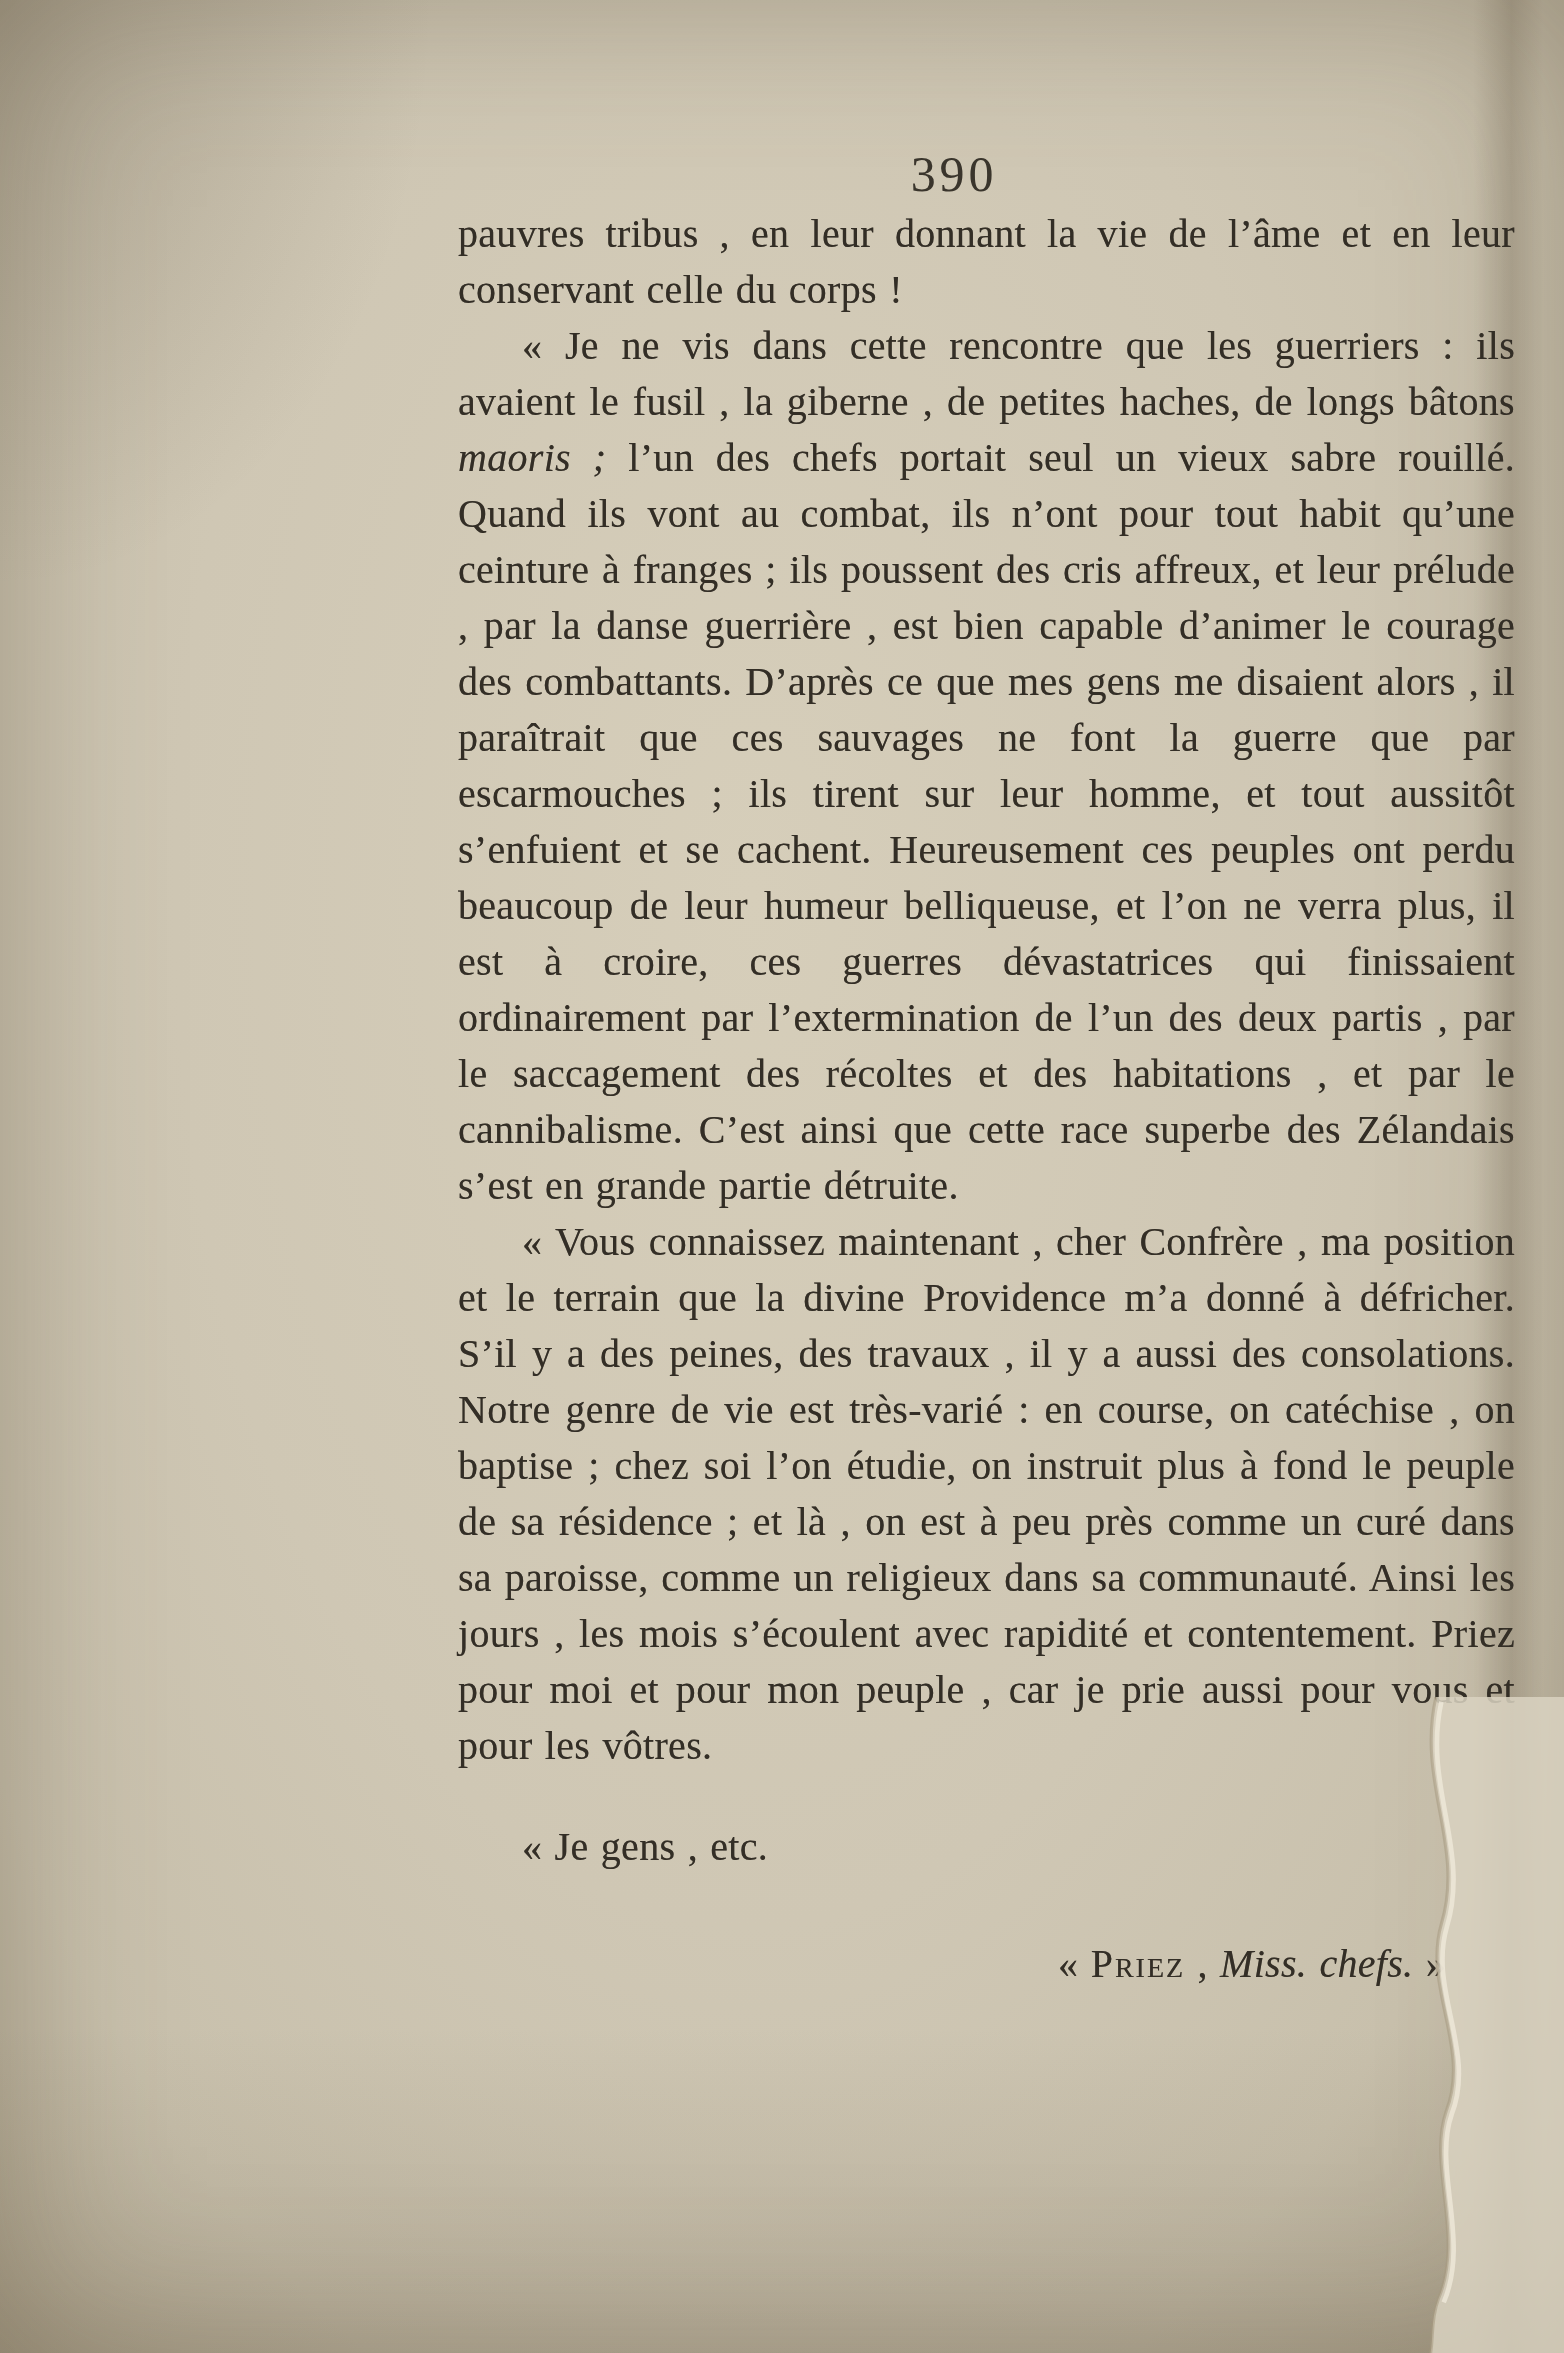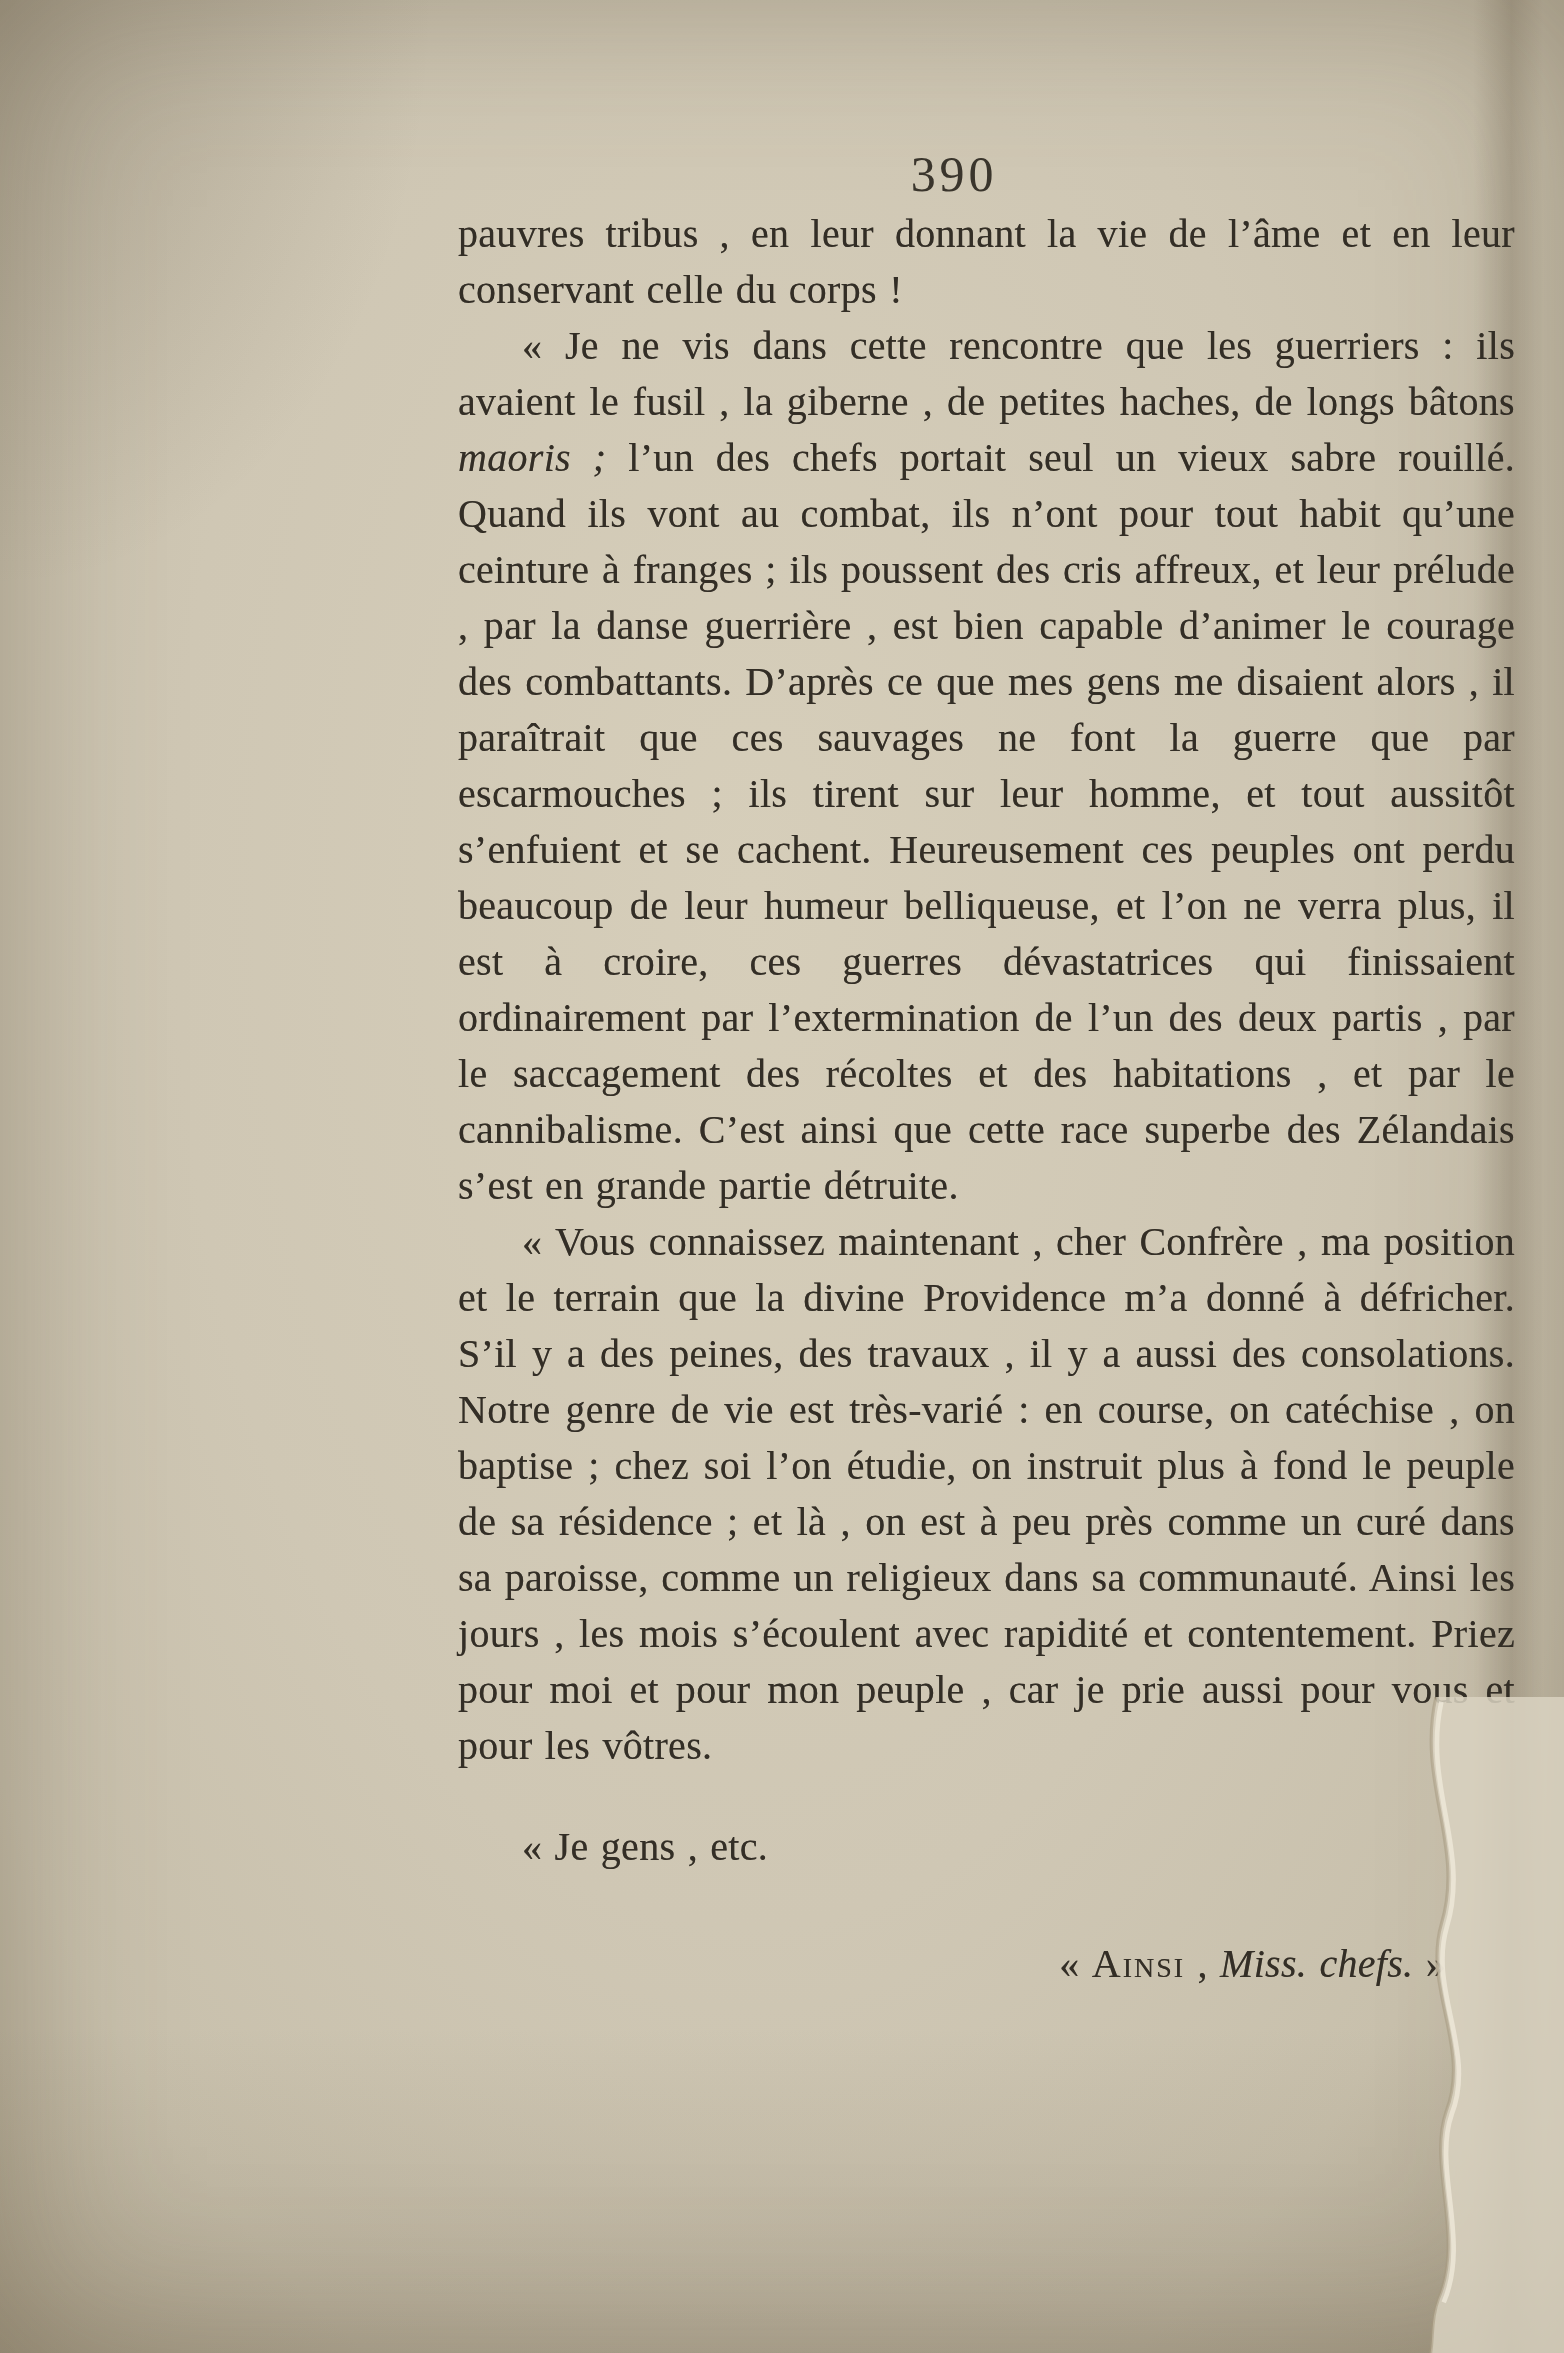--- a/index.html
+++ b/index.html
@@ -90,21 +90,21 @@
   <div class="shade-right-fold"></div>
   <div class="shade-bottom"></div>
 
   <div class="page-number">390</div>
 
   <div class="text-block">
       <p class="para"><span>pauvres tribus , en leur donnant la vie de l’âme et en leur conservant celle du corps !</span></p>
       <p class="para indent"><span>« Je ne vis dans cette rencontre que les guerriers : ils avaient le fusil , la giberne , de petites haches, de longs bâtons </span><span class="it">maoris ;</span><span> l’un des chefs portait seul un vieux sabre rouillé. Quand ils vont au combat, ils n’ont pour tout habit qu’une ceinture à franges ; ils poussent des cris affreux, et leur prélude , par la danse guerrière , est bien capable d’animer le courage des combattants. D’après ce que mes gens me disaient alors , il paraîtrait que ces sauvages ne font la guerre que par escarmouches ; ils tirent sur leur homme, et tout aussitôt s’enfuient et se cachent. Heureusement ces peuples ont perdu beaucoup de leur humeur belliqueuse, et l’on ne verra plus, il est à croire, ces guerres dévastatrices qui finissaient ordinairement par l’extermination de l’un des deux partis , par le saccagement des récoltes et des habitations , et par le cannibalisme. C’est ainsi que cette race superbe des Zélandais s’est en grande partie détruite.</span></p>
       <p class="para indent"><span>« Vous connaissez maintenant , cher Confrère , ma position et le terrain que la divine Providence m’a donné à défricher. S’il y a des peines, des travaux , il y a aussi des consolations. Notre genre de vie est très-varié : en course, on catéchise , on baptise ; chez soi l’on étudie, on instruit plus à fond le peuple de sa résidence ; et là , on est à peu près comme un curé dans sa paroisse, comme un religieux dans sa communauté. Ainsi les jours , les mois s’écoulent avec rapidité et contentement. Priez pour moi et pour mon peuple , car je prie aussi pour vous et pour les vôtres.</span></p>
       <p class="para indent je-suis" style="text-align: left;"><span>« Je gens , etc.</span></p>
-      <p class="para signature" style="text-align: right;"><span>« </span><span class="sc">Ainsi</span><span> , </span><span class="it">Miss. chefs.</span><span> »</span></p>
+      <p class="para signature" style="text-align: right;"><span>« </span><span class="sc">Priez</span><span> , </span><span class="it">Miss. chefs.</span><span> »</span></p>
     </div>
 
   <svg class="tear" width="485" height="657" viewBox="0 0 620 840" aria-hidden="true">
     <path d="M 455 0 C 430 110, 492 190, 462 290 C 438 372, 500 448, 468 530 C 444 600, 492 690, 458 770 C 448 798, 452 820, 448 840 L 620 840 L 620 0 Z" fill="#d9d2c1" opacity="0.85"></path>
     <path d="M 455 0 C 430 110, 492 190, 462 290 C 438 372, 500 448, 468 530 C 444 600, 492 690, 458 770 C 448 798, 452 820, 448 840" fill="none" stroke="#a5997f" stroke-width="4" opacity="0.55"></path>
     <path d="M 462 6 C 438 114, 499 194, 469 294 C 445 376, 507 452, 475 534 C 451 604, 499 694, 465 774" fill="none" stroke="#efe9da" stroke-width="6" opacity="0.8"></path>
   </svg>
 </div>
 
 

